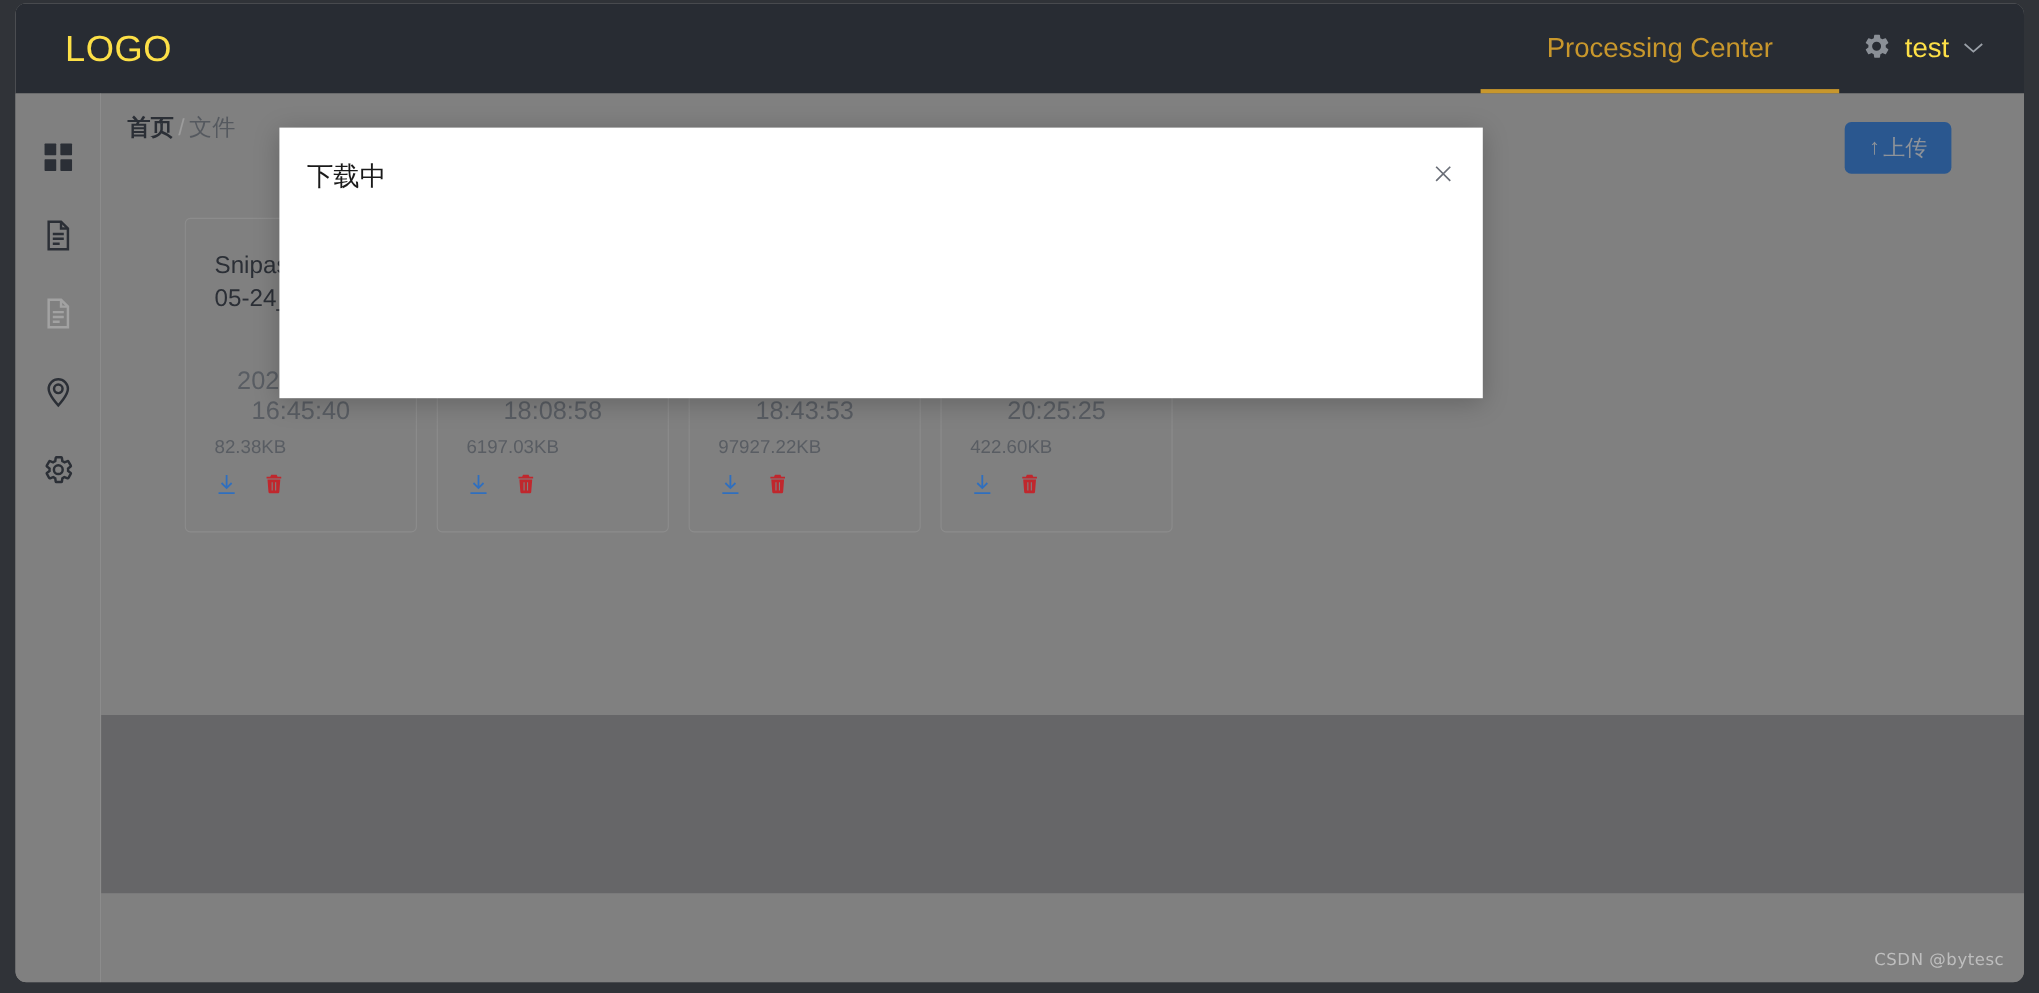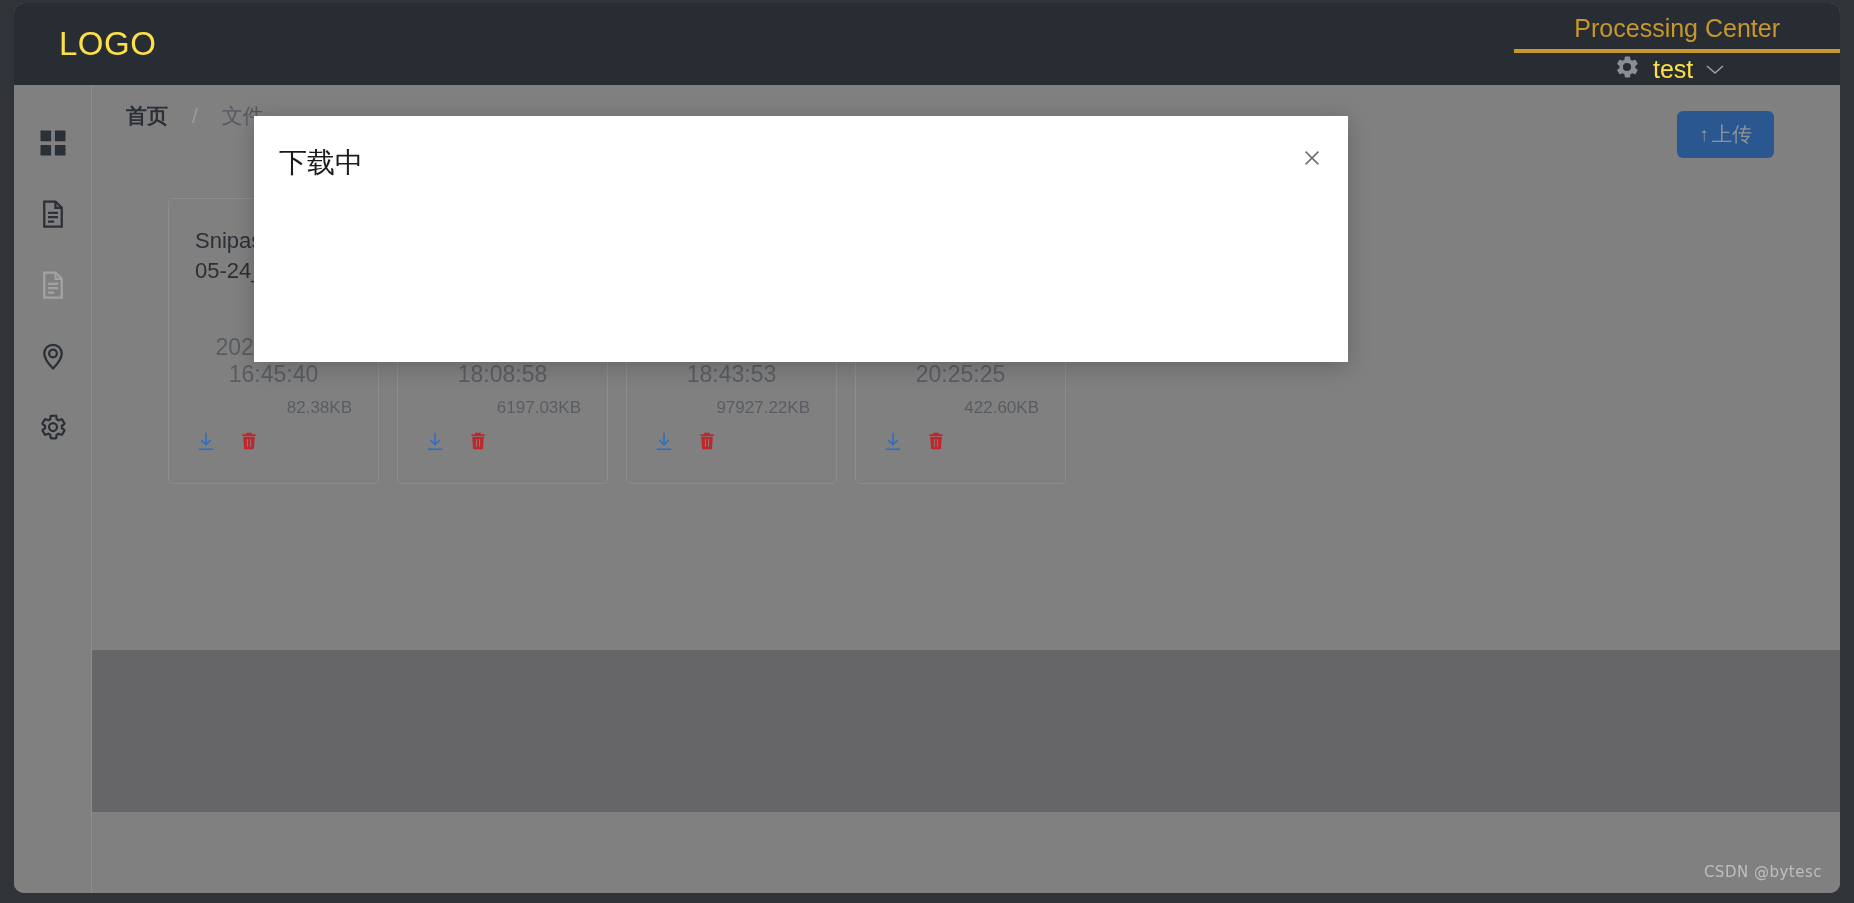--- a/index.html
+++ b/index.html
@@ -27,21 +27,21 @@
   }
   #logo {
     color: #fde047;
     font-size: 33px;
     margin-left: 45px;
     letter-spacing: 0.5px;
     user-select: none;
   }
   #header-right {
     margin-left: auto;
-    display: flex; align-items: center; height: 100%; flex-direction: column;
+    display: flex; align-items: center; height: 100%;
   }
   #tab-processing-center {
     position: relative;
     height: 100%;
     display: flex; align-items: center;
     padding: 0 60px;
     color: #c8972c;
     font-size: 25px;
     cursor: pointer;
   }
@@ -76,21 +76,21 @@
   
   #content {
     position: absolute; left: 78px; top: 82px;
     right: 0; bottom: 0;
     background: #808080;
   }
   #crumb-row {
     position: absolute; left: 0; top: 0; right: 0; height: 62px;
     display: flex; align-items: center;
   }
-  #breadcrumb { margin-left: 34px; font-size: 21px; display: flex; align-items: baseline; gap: 24px; }
+  #breadcrumb { margin-left: 24px; font-size: 21px; display: flex; align-items: baseline; gap: 4px; }
   #crumb-home { color: #2b2f36; font-weight: bold; cursor: pointer; }
   #crumb-sep { color: #9c9c9c; }
   #crumb-current { color: #55595f; }
   #upload-button {
     position: absolute; right: 66px; top: 26px;
     width: 97px; height: 47px;
     background: #2a578f;
     border: none; border-radius: 6px;
     color: #8f9399;
     font-size: 20px;
@@ -110,21 +110,21 @@
     padding: 27px 26px;
     display: flex; flex-direction: column;
   }
   .file-name {
     font-size: 22px; line-height: 1.35;
     color: #2b2f36;
     word-break: break-all;
     flex: 1;
   }
   .file-date { font-size: 23px; color: #595d63; margin-bottom: 10px; text-align: center; }
-  .file-size { font-size: 17px; color: #595d63; margin-bottom: 12px; text-align: right; }
+  .file-size { font-size: 17px; color: #595d63; margin-bottom: 12px; }
   .card-actions { display: flex; gap: 22px; align-items: center; }
   .act { cursor: pointer; display: block; }
   
   #footer-band {
     position: absolute; left: 0; right: 0;
     top: 565px; height: 162px;
     background: #666668;
   }
   #watermark {
     position: absolute; right: 18px; bottom: 12px;
@@ -142,21 +142,21 @@
   #modal {
     position: absolute;
     left: 240px; top: 113px;
     width: 1094px; height: 246px;
     background: #ffffff;
     box-shadow: 0 4px 22px rgba(0,0,0,.22);
     pointer-events: auto;
   }
   #modal-title {
     position: absolute; left: 25px; top: 28px;
-    font-size: 28px; color: #1a1a1a;
+    font-size: 24px; color: #1a1a1a;
   }
   #modal-close {
     position: absolute; right: 22px; top: 28px;
     width: 28px; height: 28px;
     display: flex; align-items: center; justify-content: center;
     cursor: pointer;
   }
   #progress-row {
     position: absolute; left: 64px; right: 64px; top: 140px;
     height: 30px;

